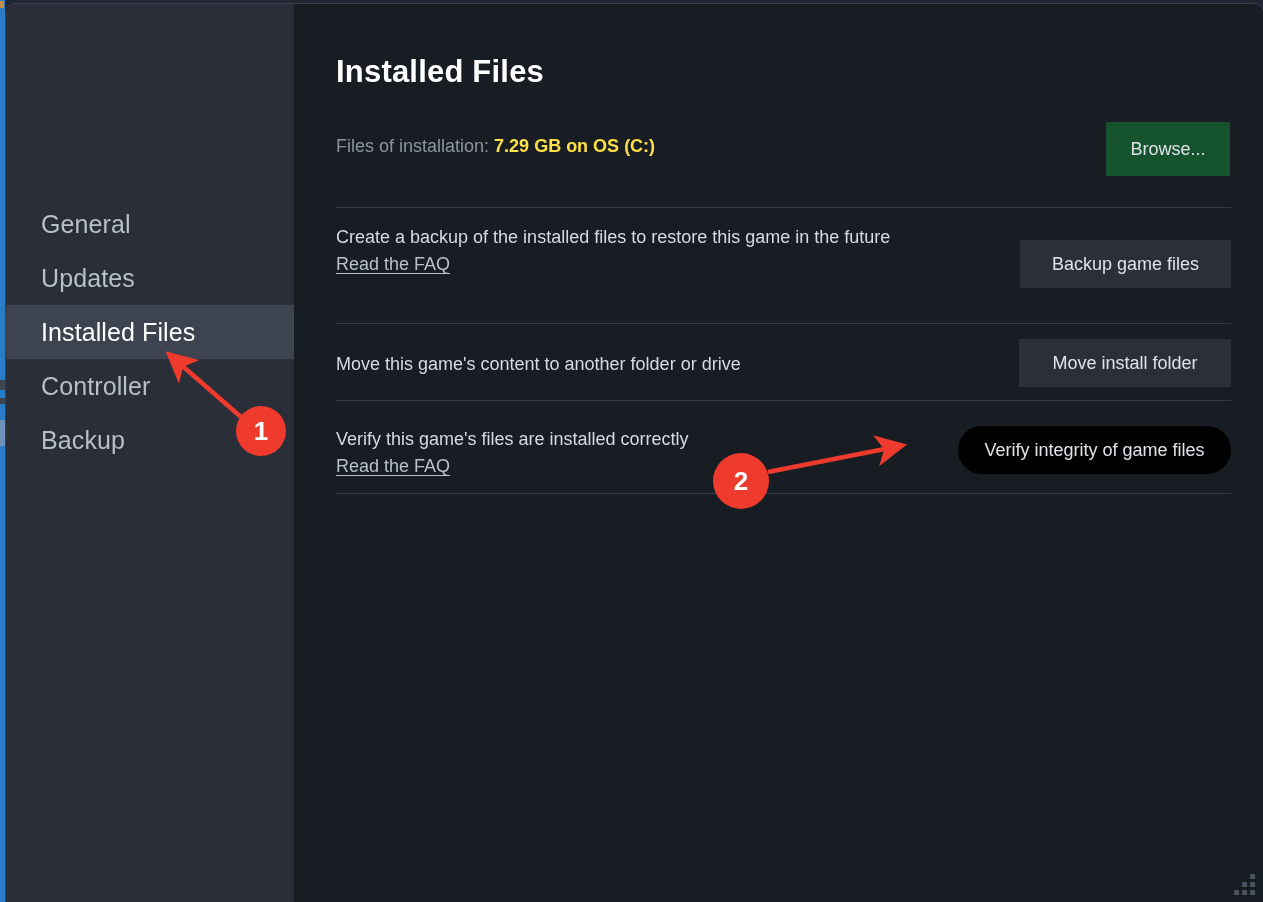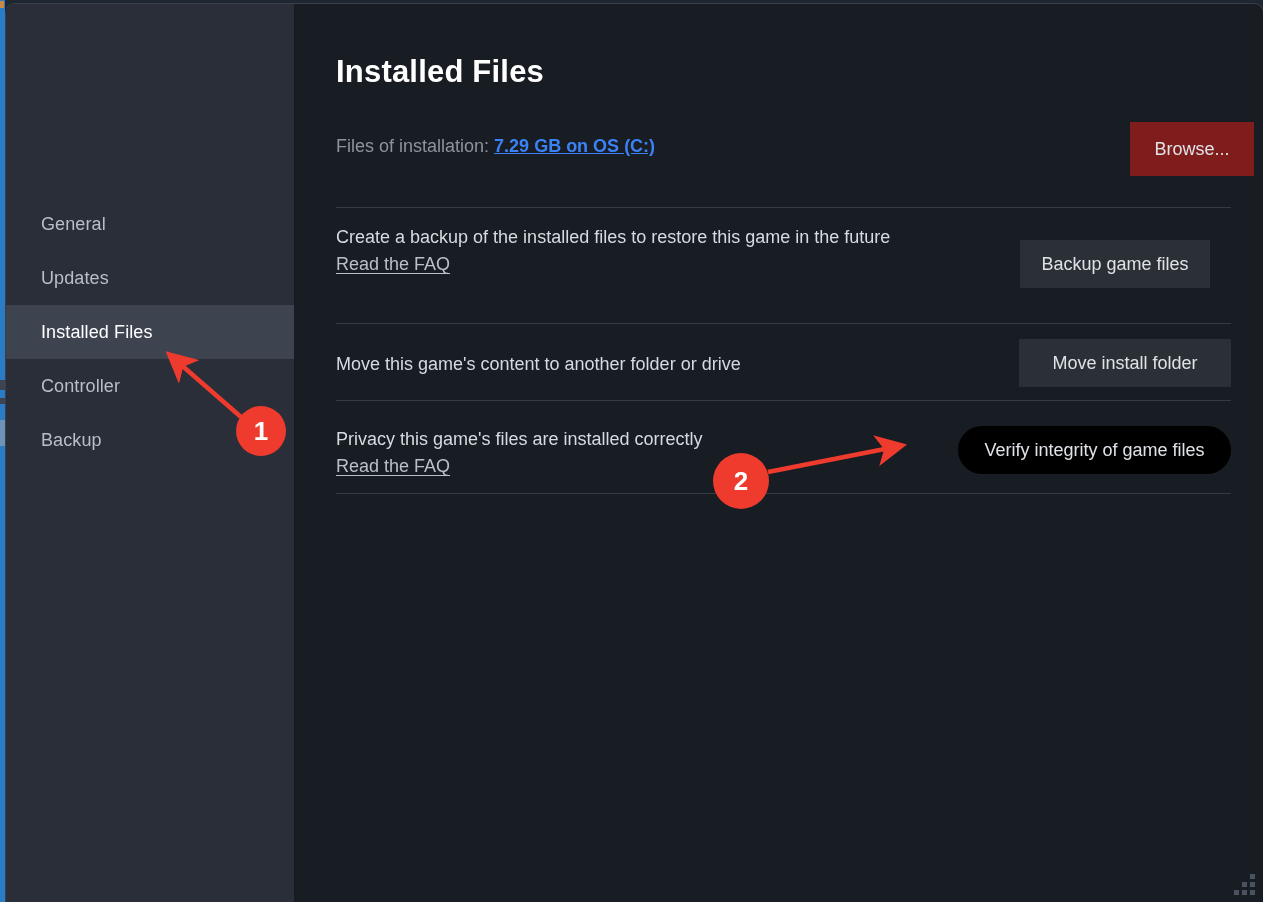--- a/index.html
+++ b/index.html
@@ -73,21 +73,21 @@
     width: 288px; height: 898px;
     background: #2a2e38;
   }
   .side-item {
     position: absolute;
     left: 0;
     width: 288px; height: 54px;
     display: flex;
     align-items: center;
     padding-left: 35px;
-    font-size: 18px;
+    font-size: 25px;
     color: #b8bfc8;
     letter-spacing: .1px;
   }
   .side-item.selected {
     background: #3d4450;
     color: #ffffff;
   }
 
   
   #winctl {
@@ -121,35 +121,34 @@
     letter-spacing: .2px;
   }
 
   
   #size-row {
     position: absolute;
     left: 42px; top: 132px;
     font-size: 18px;
     color: #8d949d;
   }
-  #size-value { color: #3b82f6; font-weight: bold; text-decoration: underline; }
+  #size-value { color: #fde047; font-weight: bold; }
 
   #browse-btn {
     position: absolute;
     left: 812px; top: 118px;
     width: 124px; height: 54px;
-    background: #7f1d1d;
+    background: #14532d;
     color: #dfe3e8;
     font-size: 18px;
     display: flex;
     align-items: center;
     justify-content: center;
     border: none;
     font-family: "Liberation Sans", sans-serif;
-    margin-left: 24px;
   }
 
   .divider {
     position: absolute;
     left: 42px;
     width: 895px; height: 1px;
     background: #353b44;
   }
 
   .row-text {
@@ -275,33 +274,33 @@
     </div>
 
     <button id="browse-btn">Browse...</button>
 
     <div class="divider" style="top:203px"></div>
 
     <div class="row-text" style="top:220px">
       <span>Create a backup of the installed files to restore this game in the future</span><br>
       <a class="faq-link" href="#">Read the FAQ</a>
     </div>
-    <button class="row-btn" style="left:726px; top:236px; width:190px;">Backup game files</button>
+    <button class="row-btn" style="left:726px; top:236px; width:211px;">Backup game files</button>
 
     <div class="divider" style="top:319px"></div>
 
     <div class="row-text" style="top:347px">
       <span>Move this game's content to another folder or drive</span>
     </div>
     <button class="row-btn" style="left:725px; top:335px; width:212px;">Move install folder</button>
 
     <div class="divider" style="top:396px"></div>
 
     <div class="row-text" style="top:422px">
-      <span>Privacy this game's files are installed correctly</span><br>
+      <span>Verify this game's files are installed correctly</span><br>
       <a class="faq-link" href="#">Read the FAQ</a>
     </div>
     <button class="row-btn hovered" style="left:664px; top:422px; width:273px;">Verify integrity of game files</button>
 
     <div class="divider" style="top:489px"></div>
   </div>
 
   <div id="grip">
     <i style="right:0;  top:0"></i>
     <i style="right:0;  top:8px"></i>

